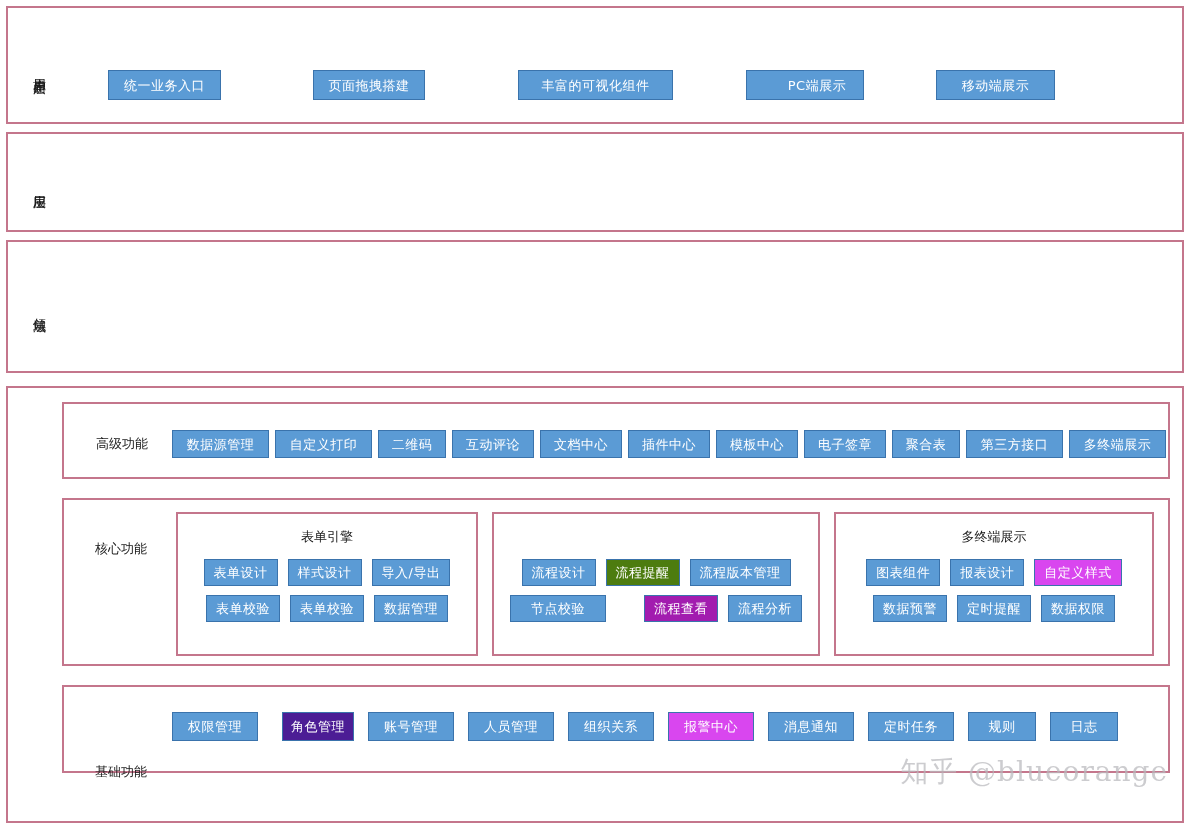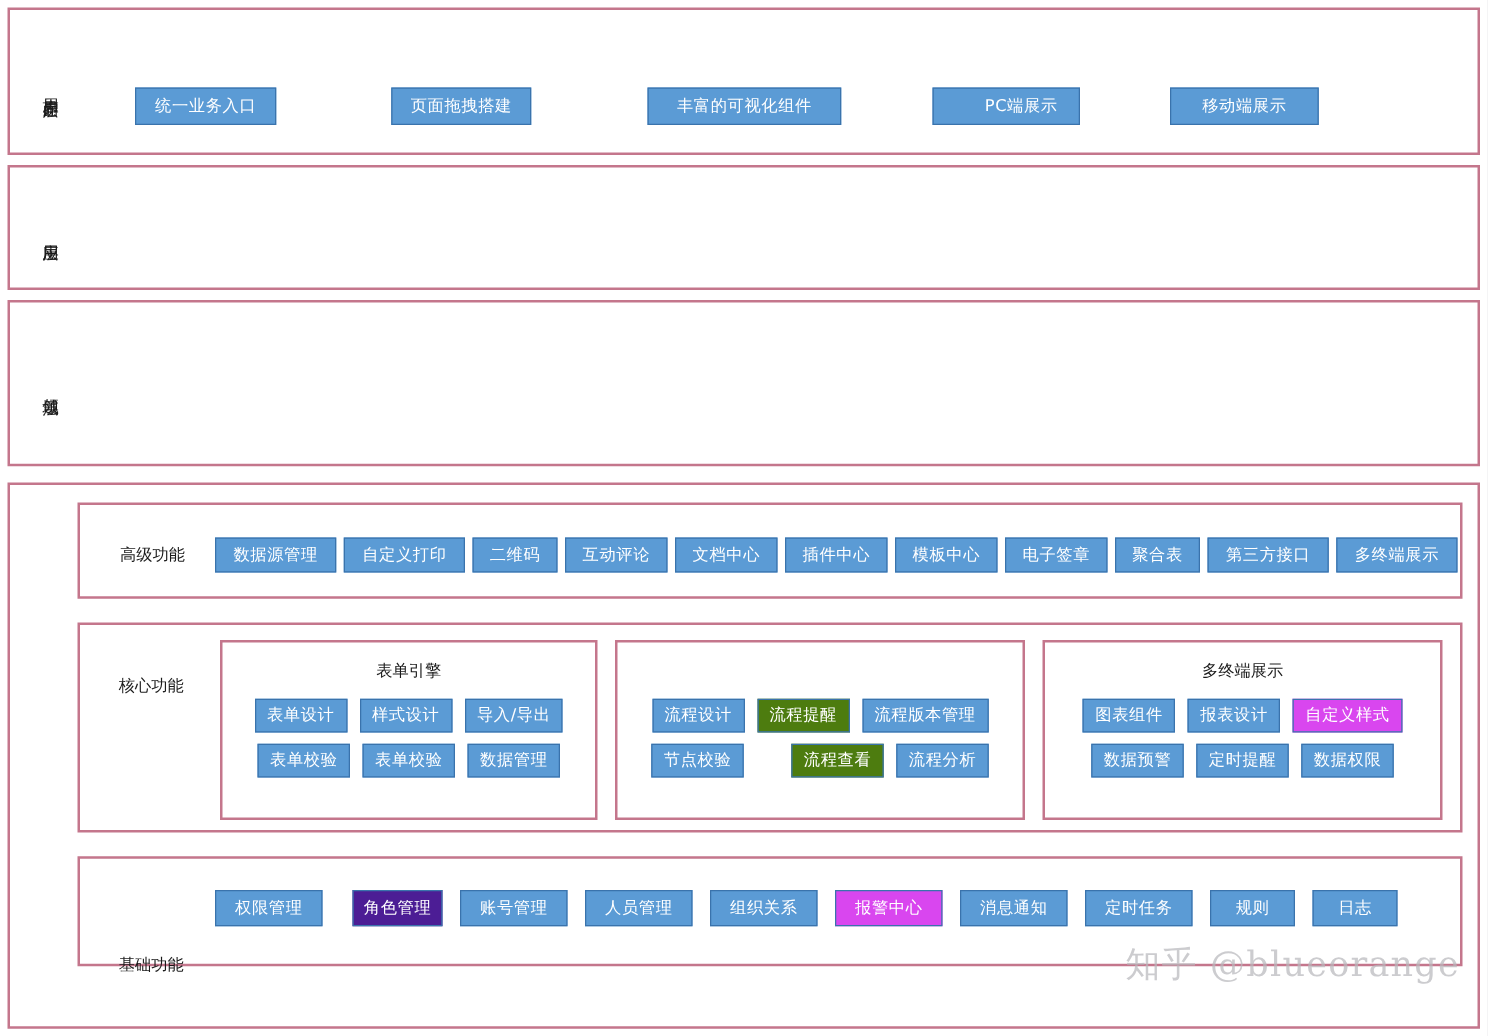--- a/index.html
+++ b/index.html
@@ -247,22 +247,22 @@
       </div>
 
       <div class="engine" id="engine-flow" style="border-color: rgb(196, 118, 140);">
         <div class="engine-rows">
             <div class="erow">
               <div class="chip" style="padding: 0px 9px; background: rgb(91, 155, 213); border-color: rgb(58, 115, 172);">流程设计</div>
               <div class="chip" style="padding: 0px 9px; background: #4d7c0f; border-color: rgb(58, 115, 172);">流程提醒</div>
               <div class="chip" style="padding: 0px 9px; background: rgb(91, 155, 213); border-color: rgb(58, 115, 172);">流程版本管理</div>
             </div>
             <div class="erow">
-              <div class="chip" style="padding: 0px 9px; background: rgb(91, 155, 213); border-color: rgb(58, 115, 172);">节点校验</div>
-              <div class="chip" style="padding: 0px 9px; background: #4d7c0f; border-color: rgb(58, 115, 172); margin-left: 28px;">流程查看</div>
+              <div class="chip" style="padding: 0px 20px; background: rgb(91, 155, 213); border-color: rgb(58, 115, 172);">节点校验</div>
+              <div class="chip" style="padding: 0px 9px; background: #a21caf; border-color: rgb(58, 115, 172); margin-left: 28px;">流程查看</div>
               <div class="chip" style="padding: 0px 9px; background: rgb(91, 155, 213); border-color: rgb(58, 115, 172);">流程分析</div>
             </div>
           </div>
       </div>
 
       <div class="engine" id="engine-report" style="border-color: rgb(196, 118, 140);">
         <div class="engine-title">多终端展示</div>
         <div class="engine-rows">
             <div class="erow">
               <div class="chip" style="padding: 0px 9px; background: rgb(91, 155, 213); border-color: rgb(58, 115, 172);">图表组件</div>

